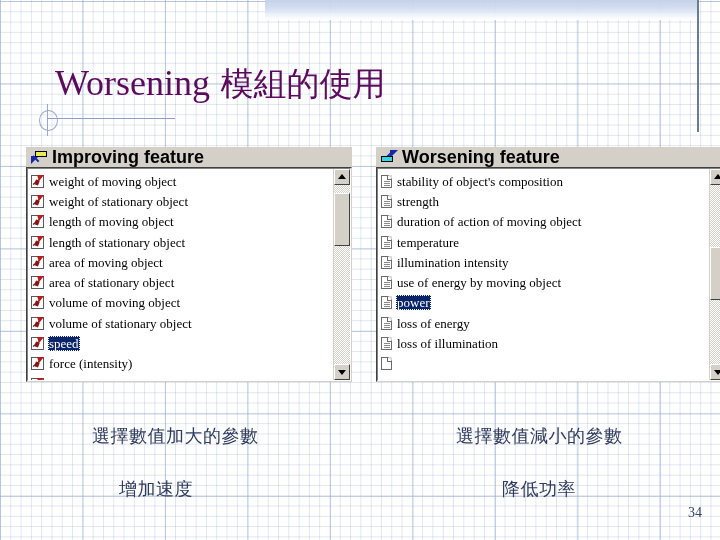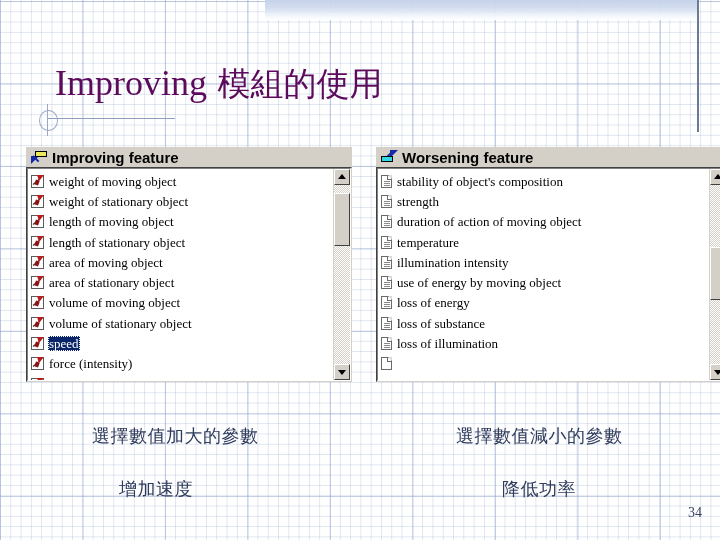--- a/index.html
+++ b/index.html
@@ -117,21 +117,21 @@
   .lb-header {
     height: 20px;
     background: #d4d0c8;
     display: flex;
     align-items: center;
     padding-left: 5px;
     box-sizing: border-box;
   }
   .lb-header-text {
     font-family: "Liberation Sans", sans-serif;
-    font-size: 15px;
+    font-size: 18px;
     font-weight: bold;
     color: #000000;
     margin-left: 4px;
     white-space: nowrap;
     line-height: 13px;
   }
 
   
   .hdr-icon {
     position: relative;
@@ -371,21 +371,21 @@
 </style>
 </head>
 <body>
 
 <div id="slide">
 
   <div class="top-band"></div>
   <div class="top-band-inner"></div>
   <div class="right-rule"></div>
 
-  <div class="title"><span>Improving</span><span class="cjk"> 模組的使用</span></div>
+  <div class="title"><span>Worsening</span><span class="cjk"> 模組的使用</span></div>
   <div class="title-rule"></div>
   <div class="title-vrule"></div>
   <div class="title-circle"></div>
 
   <div class="listbox-wrap" style="left:26px; top:147px; width:326px;">
 
     <div class="lb-header">
       <span class="hdr-icon improving">
         <span class="stem"></span>
         <span class="arrow"></span>
@@ -556,35 +556,35 @@
             <span class="label">illumination intensity</span>
           </div>
           <div class="lb-item">
             <span class="ico-doc">
                 <span class="ln l1"></span>
                 <span class="ln l2"></span>
                 <span class="ln l3"></span>
               </span>
             <span class="label">use of energy by moving object</span>
           </div>
+          <div class="lb-item selected">
+            <span class="ico-doc">
+                <span class="ln l1"></span>
+                <span class="ln l2"></span>
+                <span class="ln l3"></span>
+              </span>
+            <span class="label">power</span>
+          </div>
           <div class="lb-item">
             <span class="ico-doc">
                 <span class="ln l1"></span>
                 <span class="ln l2"></span>
                 <span class="ln l3"></span>
               </span>
             <span class="label">loss of energy</span>
-          </div>
-          <div class="lb-item">
-            <span class="ico-doc">
-                <span class="ln l1"></span>
-                <span class="ln l2"></span>
-                <span class="ln l3"></span>
-              </span>
-            <span class="label">loss of substance</span>
           </div>
           <div class="lb-item">
             <span class="ico-doc">
                 <span class="ln l1"></span>
                 <span class="ln l2"></span>
                 <span class="ln l3"></span>
               </span>
             <span class="label">loss of illumination</span>
           </div>
           <div class="lb-item">

